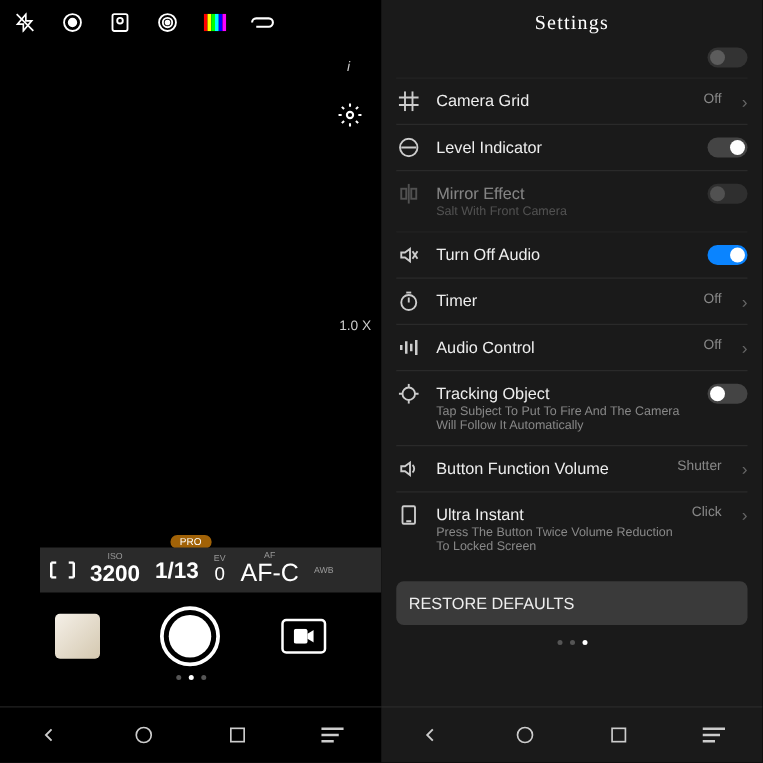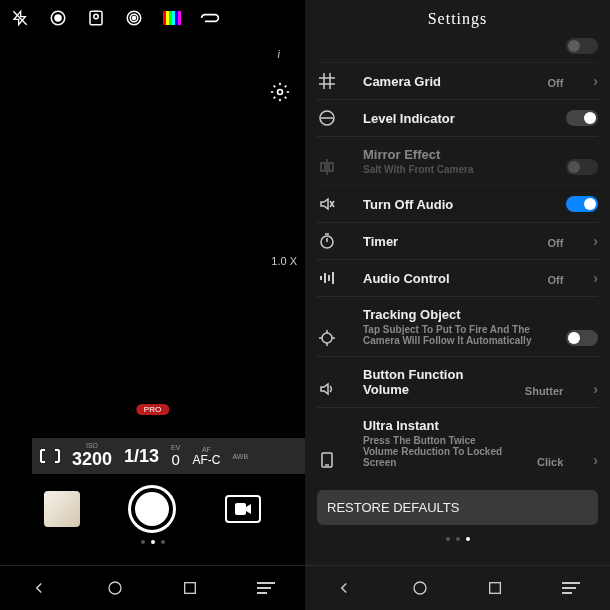--- a/index.html
+++ b/index.html
@@ -6,42 +6,42 @@
 body { width: 610px; height: 610px; background: #000; font-family: -apple-system, sans-serif; display: flex; overflow: hidden; }
 .left-panel { width: 305px; height: 610px; background: #000; position: relative; }
 .right-panel { width: 305px; height: 610px; background: #1a1a1a; position: relative; }
 
 
 .top-icons { display: flex; gap: 18px; padding: 8px 10px; align-items: center; }
 .top-icon { width: 20px; height: 20px; display: flex; align-items: center; justify-content: center; color: #fff; }
 .info-i { position: absolute; right: 25px; top: 48px; color: #ccc; font-size: 11px; font-style: italic; }
 .gear-right { position: absolute; right: 15px; top: 82px; color: #fff; }
 .zoom-label { position: absolute; right: 8px; top: 255px; color: #ccc; font-size: 11px; }
-.pro-badge { position: absolute; left: 50%; transform: translateX(-50%); top: 404px; background: #b91c1c; color: #fff; font-size: 8px; padding: 1px 8px; border-radius: 6px; }
+.pro-badge { position: absolute; left: 50%; transform: translateX(-50%); top: 428px; background: #a16207; color: #fff; font-size: 8px; padding: 1px 8px; border-radius: 6px; }
 .camera-info { position: absolute; top: 438px; left: 0; right: 0; background: #2a2a2a; height: 36px; display: flex; align-items: center; padding: 0 8px; gap: 12px; margin-left: 32px; }
 .info-block { color: #fff; display: flex; flex-direction: column; align-items: center; }
 .info-label { font-size: 7px; color: #999; }
 .info-value { font-size: 15px; font-weight: 500; }
 .info-large { font-size: 18px; font-weight: 600; }
 .bracket-icon { color: #fff; }
 .bottom-controls { position: absolute; top: 485px; left: 0; right: 0; display: flex; justify-content: space-around; align-items: center; padding: 0 20px; }
 .thumb { width: 36px; height: 36px; background: linear-gradient(135deg, #f5f0e8, #d4c8b0); border-radius: 4px; }
 .shutter { width: 48px; height: 48px; border: 3px solid #fff; border-radius: 50%; display: flex; align-items: center; justify-content: center; }
 .shutter-inner { width: 34px; height: 34px; background: #fff; border-radius: 50%; }
 .video-btn { width: 36px; height: 28px; border: 2px solid #fff; border-radius: 4px; display: flex; align-items: center; justify-content: center; }
 .pager-dots { position: absolute; top: 540px; left: 0; right: 0; display: flex; justify-content: center; gap: 6px; }
 .dot { width: 4px; height: 4px; border-radius: 50%; background: #555; }
 .dot.active { background: #fff; }
 .nav-bar { position: absolute; bottom: 0; left: 0; right: 0; height: 45px; display: flex; justify-content: space-around; align-items: center; border-top: 1px solid #222; }
 .nav-icon { color: #ccc; }
 
 
 .settings-header { text-align: center; padding: 10px 0 6px; color: #fff; font-size: 16px; font-family: serif; letter-spacing: 1px; }
 .settings-list { padding: 0 12px; }
-.setting-row { display: flex; align-items: flex-end; padding: 10px 0; border-bottom: 1px solid #2a2a2a; gap: 26px; position: relative; font-weight: bold; }
+.setting-row { display: flex; align-items: flex-start; padding: 10px 0; border-bottom: 1px solid #2a2a2a; gap: 12px; position: relative; }
 .setting-icon { width: 20px; color: #ccc; display: flex; justify-content: center; }
 .setting-text { flex: 1; }
 .setting-title { color: #eee; font-size: 13px; }
 .setting-subtitle { color: #888; font-size: 10px; margin-top: 2px; }
 .setting-value { color: #888; font-size: 11px; margin-right: 4px; }
 .chevron { color: #666; font-size: 14px; }
 .toggle { width: 32px; height: 16px; border-radius: 8px; position: relative; }
 .toggle-off { background: #444; }
 .toggle-on { background: #0a84ff; }
 .toggle-knob { width: 12px; height: 12px; background: #fff; border-radius: 50%; position: absolute; top: 2px; }
@@ -122,21 +122,21 @@
     </div>
     <div class="info-block">
       <span class="info-large">1/13</span>
     </div>
     <div class="info-block">
       <span class="info-label">EV</span>
       <span class="info-value">0</span>
     </div>
     <div class="info-block">
       <span class="info-label">AF</span>
-      <span class="info-value" style="font-size:12px">AF-C</span>
+      <span class="info-value" style="font-size:20px">AF-C</span>
     </div>
     <div class="info-block">
       <span class="info-label">AWB</span>
     </div>
   </div>
 
   <div class="bottom-controls">
     <div class="thumb"></div>
     <div class="shutter">
         <div class="shutter-inner"></div>

